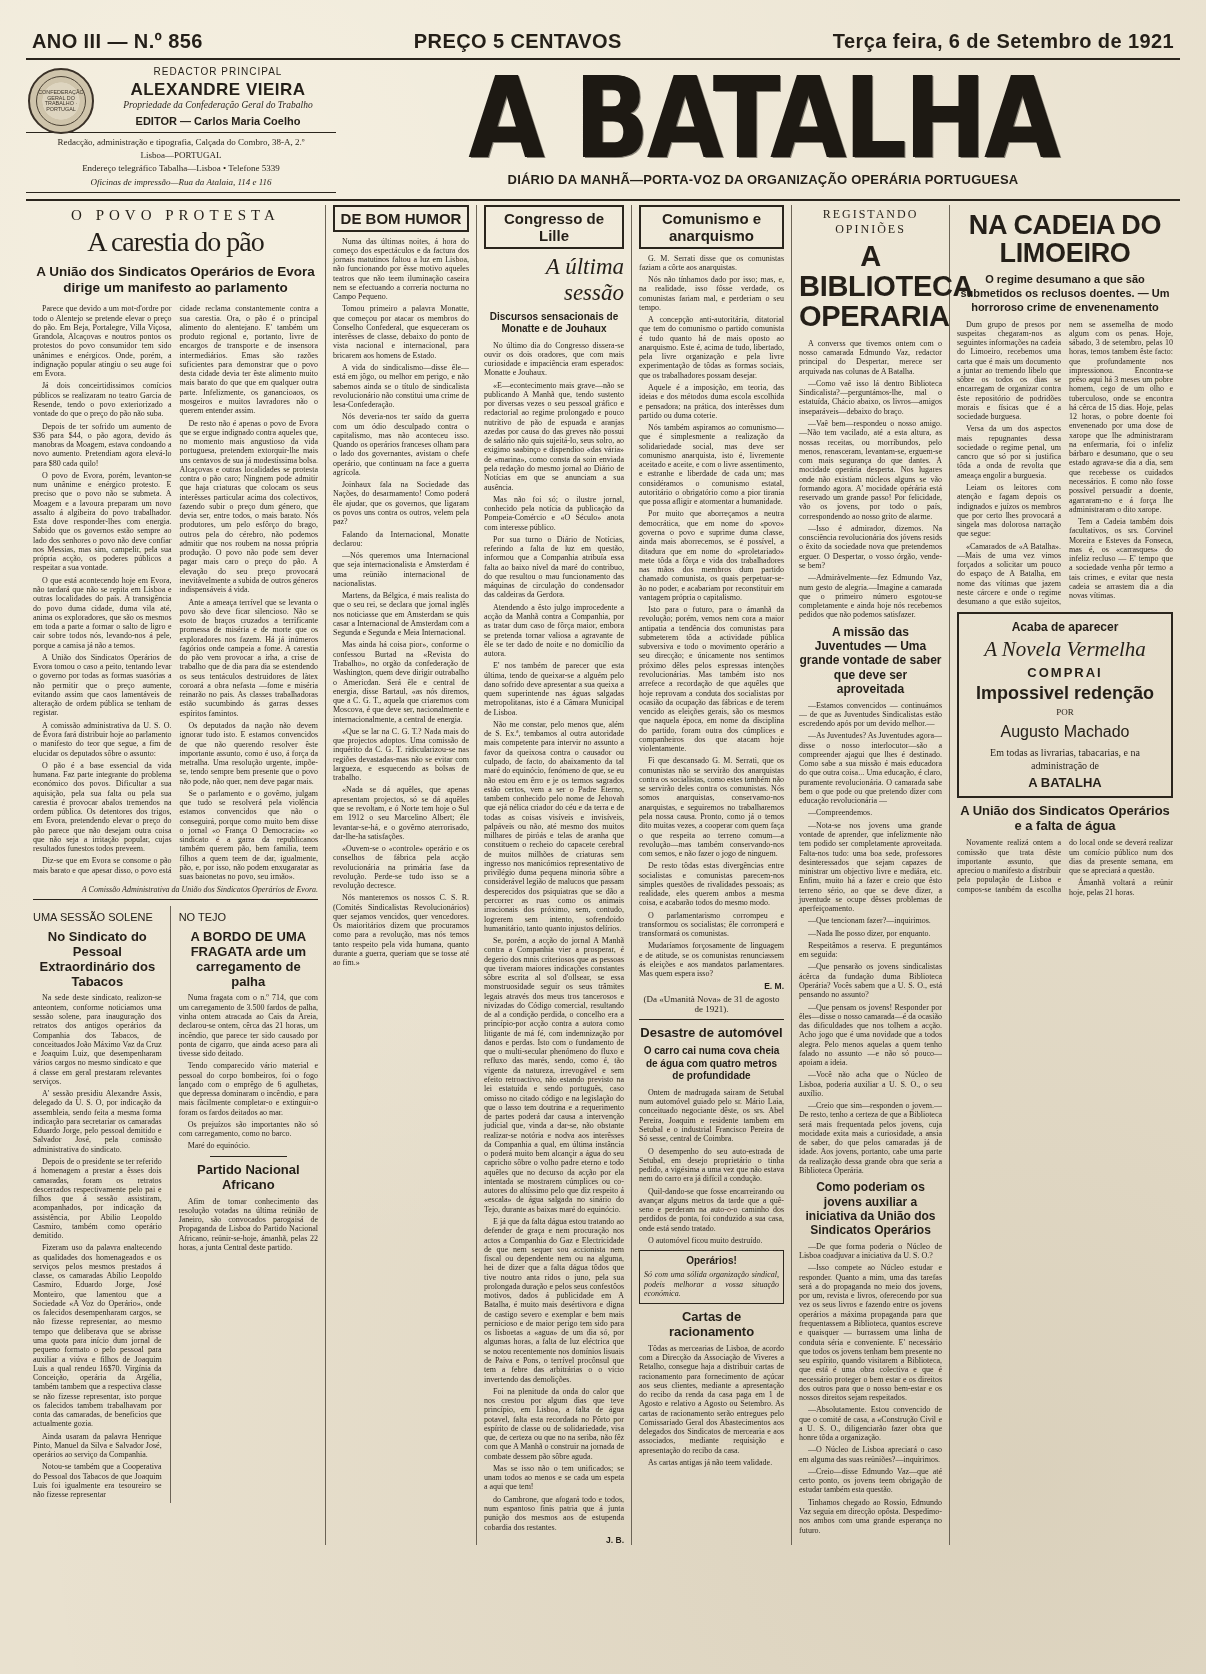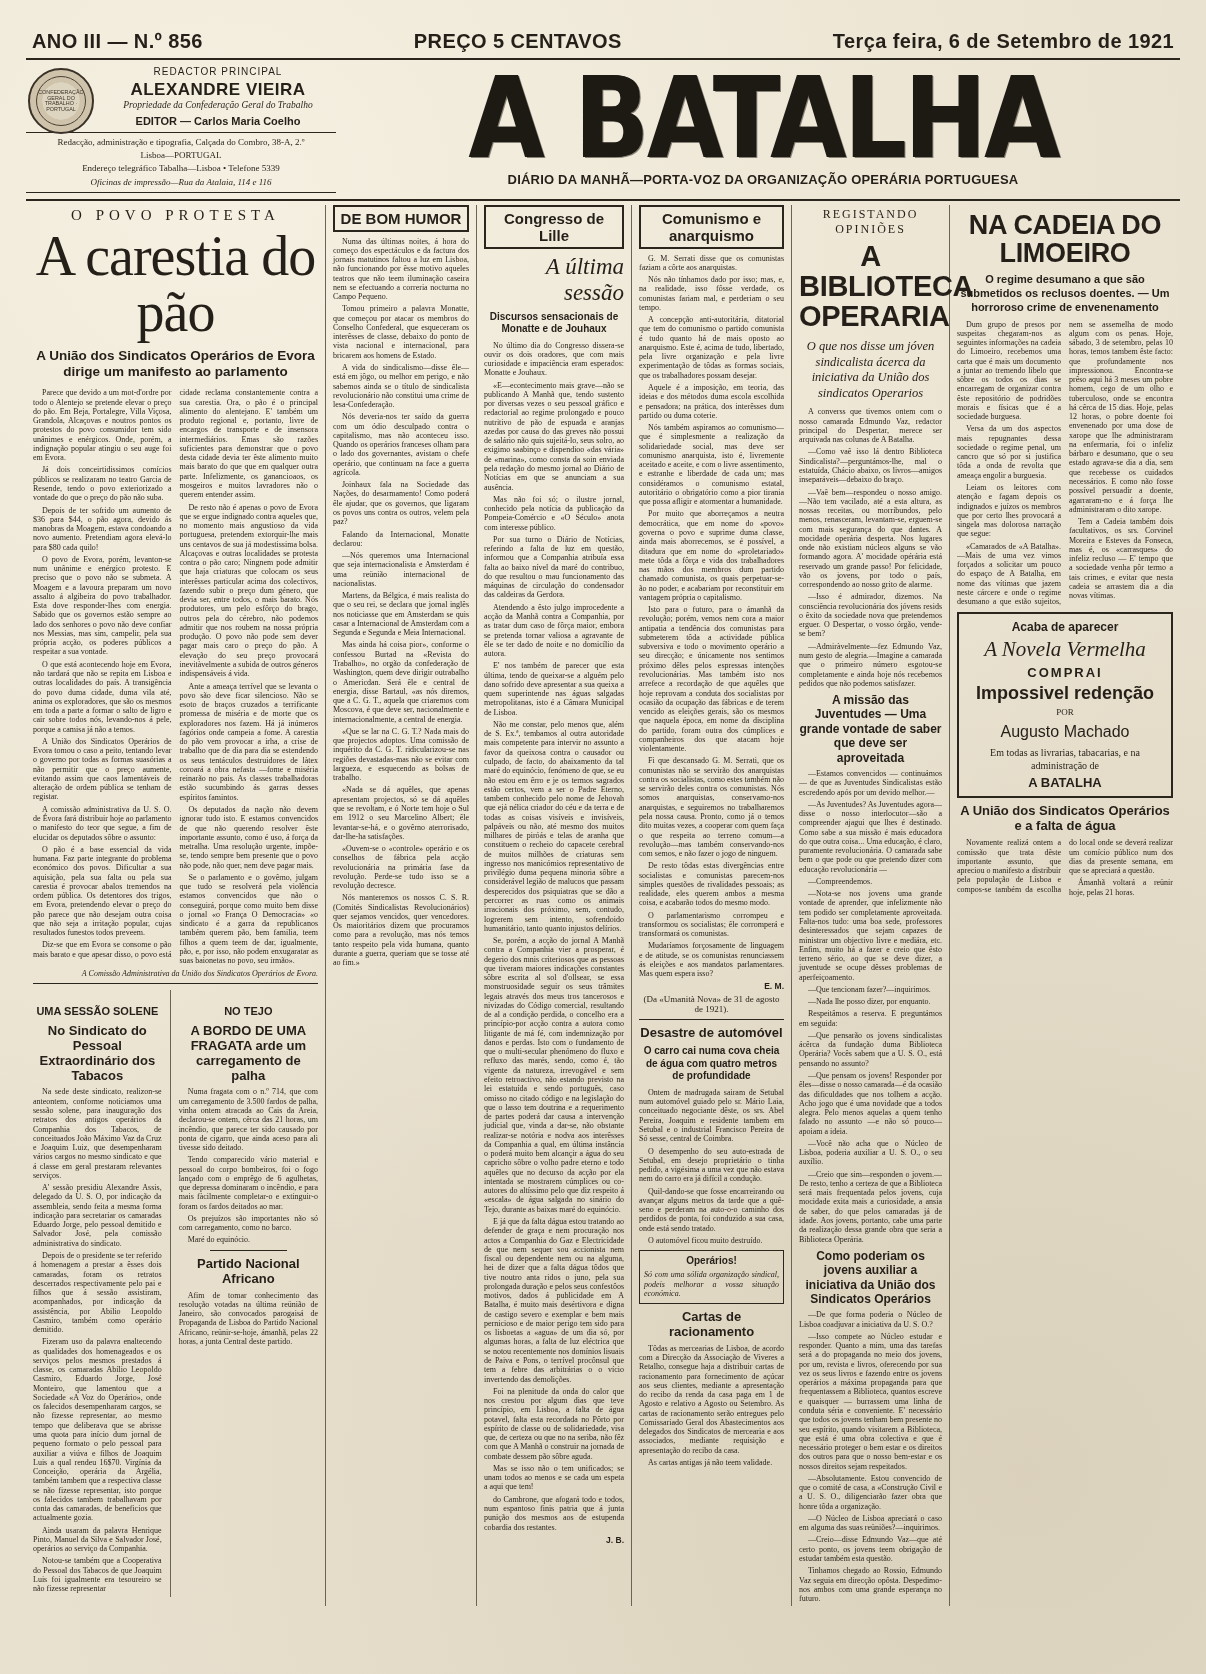--- a/index.html
+++ b/index.html
@@ -77,21 +77,21 @@
   .c3{width:155px;}
   .c4{width:160px;}
   .c5{width:158px;}
   .c6{width:230px;}
   p{margin:0 0 3px 0;text-align:justify;font-size:8px;line-height:1.16;text-indent:9px;hyphens:auto;}
   .hd-spaced{
     text-align:center;font-family:"Liberation Serif",serif;font-size:15px;letter-spacing:5px;
     margin:2px 0 4px 0;
   }
   h1.main{
-    font-family:"Liberation Serif",serif;font-weight:normal;font-size:56px;line-height:1;
+    font-family:"Liberation Serif",serif;font-weight:normal;font-size:28px;line-height:1;
     text-align:center;margin:2px 0 8px 0;letter-spacing:-1px;
   }
   .sub{
     font-family:"Liberation Sans",sans-serif;font-weight:bold;font-size:13.5px;
     text-align:center;line-height:1.25;margin:0 0 7px 0;
   }
   .boxhead{
     border:2px solid #2a251d;text-align:center;font-family:"Liberation Sans",sans-serif;
     font-weight:bold;font-size:15px;padding:3px 2px;margin:0 0 5px 0;
   }
@@ -129,21 +129,21 @@
   .ad .l3{font-family:"Liberation Sans",sans-serif;font-weight:bold;font-size:13px;letter-spacing:2px;}
   .ad .l4{font-family:"Liberation Sans",sans-serif;font-weight:bold;font-size:18px;line-height:1.05;margin:4px 0;}
   .ad .l5{font-size:9px;}
   .ad .l6{font-family:Liberation Sans, sans-serif;font-size:16px;margin:6px 0;}
   .ad .l7{font-size:10px;line-height:1.25;margin-top:4px;}
   .ad .l8{font-family:"Liberation Sans",sans-serif;font-weight:bold;font-size:13px;margin-top:3px;}
   .notebox{border:1px solid #2a251d;padding:4px;margin:5px 0;font-size:8px;font-style:italic;line-height:1.2;text-align:justify;}
   .notebox .nb-h{text-align:center;font-weight:bold;font-style:normal;font-family:"Liberation Sans",sans-serif;font-size:10px;margin-bottom:3px;}
   .twocol-inner{column-count:2;column-gap:8px;}
   .bottomsec{margin-top:6px;}
-  .itemhead{font-family:"Liberation Sans",sans-serif;font-weight:bold;font-size:11px;text-align:center;margin:15px 0 3px;line-height:1.2;}
+  .itemhead{font-family:"Liberation Sans",sans-serif;font-weight:normal;font-size:11px;text-align:left;margin:5px 0 3px;line-height:1.2;}
   .itemhead-lg{font-family:"Liberation Sans",sans-serif;font-weight:bold;font-size:13px;text-align:center;margin:6px 0 4px;line-height:1.15;}
   .script-it{font-style:italic;font-family:"Liberation Serif",serif;}
 </style>
 </head>
 <body>
 
 <div class="page">
 
   <div class="topline">
     <div>ANO III — N.º 856</div>
@@ -288,21 +288,20 @@
         <div>Só com uma sólida organização sindical, podeis melhorar a vossa situação económica.</div>
       </div>
       <div class="itemhead-lg">Cartas de racionamento</div>
       <p>Tôdas as mercearias de Lisboa, de acordo com a Direcção da Associação de Viveres a Retalho, consegue haja a distribuir cartas de racionamento para fornecimento de açúcar aos seus clientes, mediante a apresentação do recibo da renda da casa paga em 1 de Agosto e relativo a Agosto ou Setembro. As cartas de racionamento serão entregues pelo Comissariado Geral dos Abastecimentos aos delegados dos Sindicatos de mercearia e aos associados, mediante requisição e apresentação do recibo da casa.</p>
       <p>As cartas antigas já não teem validade.</p>
     </div>
 
     <div class="col c5">
       <div class="hd-spaced" style="font-size:12px;letter-spacing:2px">REGISTANDO OPINIÕES</div>
       <div class="bigtitle t-biblio">A BIBLIOTECA OPERARIA</div>
-      <div class="ital-lead">O que nos disse um jóven sindicalista ácerca da iniciativa da União dos sindicatos Operarios</div>
       <p>A converss que tivemos ontem com o nosso camarada Edmundo Vaz, redactor principal do Despertar, merece ser arquivada nas colunas de A Batalha.</p>
       <p>—Como vaê isso lá dentro Biblioteca Sindicalista?—perguntámos-lhe, mal o estatuída, Chácio abaixo, os livros—amigos inseparáveis—debaixo do braço.</p>
       <p>—Vaê bem—respondeu o nosso amigo.—Não tem vacilado, até a esta altura, as nossas receitas, ou morribundos, pelo menos, renasceram, levantam-se, erguem-se com mais segurança do que dantes. A mocidade operária desperta. Nos lugares onde não existiam núcleos alguns se vão formando agora. A' mocidade opérária está reservado um grande passo! Por felicidade, vão os jovens, por todo o país, correspondendo ao nosso grito de alarme.</p>
       <p>—Isso é admirador, dizemos. Na consciência revolucionária dos jóvens resids o êxito da sociedade nova que pretendemos erguer. O Despertar, o vosso órgão, vende-se bem?</p>
       <p>—Admiràvelmente—fez Edmundo Vaz, num gesto de alegria.—Imagine a camarada que o primeiro número esgotou-se completamente e ainda hoje nós recebemos pedidos que não podemos satisfazer.</p>
       <div class="smallhead">A missão das Juventudes — Uma grande vontade de saber que deve ser aproveitada</div>
       <p>—Estamos convencidos — continuámos — de que as Juventudes Sindicalistas estão escredendo após por um devido melhor.—</p>
       <p>—As Juventudes? As Juventudes agora—disse o nosso interlocutor—são a compreender ajagui que lhes é destinado. Como sabe a sua missão é mais educadora do que outra coisa... Uma educação, é claro, puramente revolucionária. O camarada sabe bem o que pode ou que pretendo dizer com educação revolucionária —</p>
       <p>—Compreendemos.</p>
       <p>—Nota-se nos jovens uma grande vontade de aprender, que infelizmente não tem podido ser completamente aproveitada. Falta-nos tudo: uma boa sede, professores desinteressados que sejam capazes de ministrar um objectivo livre e mediára, etc. Enfim, muito há a fazer e creio que êsto terreno sério, ao que se deve dizer, a juventude se ocupe dêsses problemas de aperfeiçoamento.</p>

